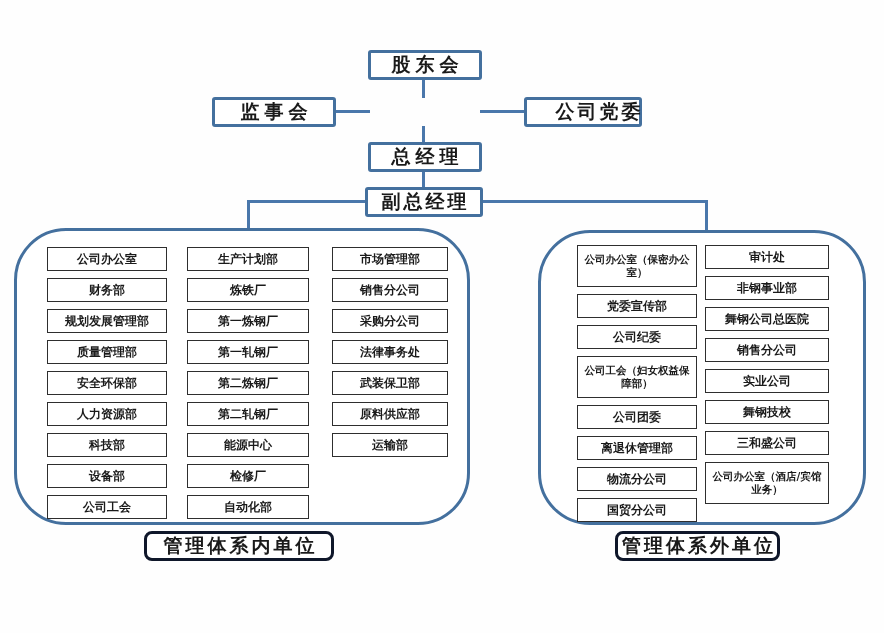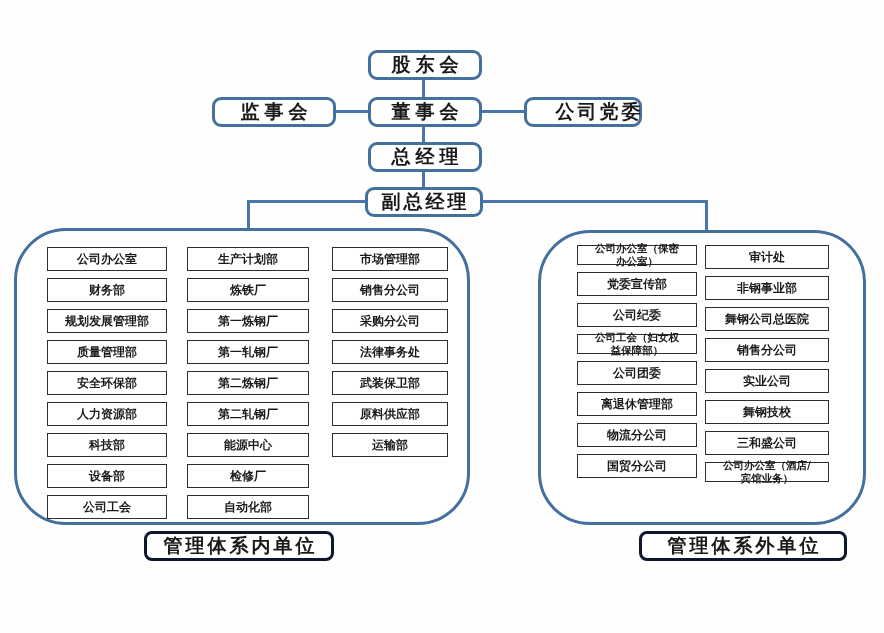--- a/index.html
+++ b/index.html
@@ -2,21 +2,21 @@
 <html><head>
 <meta charset="utf-8">
 <style>
   html,body{margin:0;padding:0;background:#ffffff;}
   body{font-family:"DejaVu Sans","Liberation Sans",sans-serif;color:#1a1a1a;}
   .stage{position:relative;width:884px;height:633px;background:#fefefe;overflow:hidden;}
 
   
   .node{
     position:absolute;height:30px;box-sizing:border-box;
-    border:3px solid #44709e;border-radius:9px;background:#ffffff;
+    border:3px solid #44709e;border-radius:3px;background:#ffffff;
     display:flex;align-items:center;justify-content:center;
     font-size:19px;font-weight:700;letter-spacing:5px;
     text-indent:5px;white-space:nowrap;z-index:3;
   }
   .node.wide{letter-spacing:3px;text-indent:3px;}
 
   
   .line{position:absolute;background:#4a77ab;z-index:1;}
 
   
@@ -26,22 +26,22 @@
   }
 
   
   .col{position:absolute;display:flex;flex-direction:column;gap:7px;}
   .ubox{
     box-sizing:border-box;height:24px;border:1.5px solid #2e2e2e;background:#ffffff;
     display:flex;align-items:center;justify-content:center;
     font-size:12px;font-weight:600;white-space:nowrap;
   }
   .ubox.tall{
-    height:20px;font-size:10.5px;line-height:1.25;white-space:normal;
-    text-align:center;padding:0 15px;
+    height:42px;font-size:10.5px;line-height:1.25;white-space:normal;
+    text-align:center;padding:0 4px;
   }
 
   
   .glabel{
     position:absolute;height:30px;box-sizing:border-box;
     border:3px solid #0f172a;border-radius:8px;background:#ffffff;
     display:flex;align-items:center;justify-content:center;
     font-size:19px;font-weight:700;letter-spacing:3px;text-indent:3px;
     white-space:nowrap;z-index:3;
   }
@@ -56,21 +56,20 @@
   <div class="line" style="left:480px;top:110px;width:46px;height:3px;"></div>
   <div class="line" style="left:422px;top:126px;width:3px;height:17px;"></div>
   <div class="line" style="left:422px;top:171px;width:3px;height:17px;"></div>
   <div class="line" style="left:247px;top:200px;width:120px;height:3px;"></div>
   <div class="line" style="left:247px;top:200px;width:3px;height:31px;"></div>
   <div class="line" style="left:482px;top:200px;width:226px;height:3px;"></div>
   <div class="line" style="left:705px;top:200px;width:3px;height:33px;"></div>
 
   <div class="node" style="left:368px;top:50px;width:114px;">股东会</div>
   <div class="node" style="left:212px;top:97px;width:124px;">监事会</div>
-  <div class="node" style="left:368px;top:97px;width:114px;">董事会</div>
   <div class="node wide" style="left:524px;top:97px;width:118px;padding-left:30px;">公司党委</div>
   <div class="node" style="left:368px;top:142px;width:114px;">总经理</div>
   <div class="node wide" style="left:365px;top:187px;width:118px;">副总经理</div>
 
   <div class="group" style="left:14px;top:228px;width:456px;height:297px;">
     <div class="col" style="left:30px;top:16px;width:120px;">
       <div class="ubox">公司办公室</div>
       <div class="ubox">财务部</div>
       <div class="ubox">规划发展管理部</div>
       <div class="ubox">质量管理部</div>
@@ -119,15 +118,15 @@
       <div class="ubox">舞钢公司总医院</div>
       <div class="ubox">销售分公司</div>
       <div class="ubox">实业公司</div>
       <div class="ubox">舞钢技校</div>
       <div class="ubox">三和盛公司</div>
       <div class="ubox tall">公司办公室（酒店/宾馆业务）</div>
     </div>
   </div>
 
   <div class="glabel" style="left:144px;top:531px;width:190px;">管理体系内单位</div>
-  <div class="glabel" style="left:615px;top:531px;width:208px;margin-left:24px;">管理体系外单位</div>
+  <div class="glabel" style="left:615px;top:531px;width:165px;">管理体系外单位</div>
 
 </div>
 
 </body></html>

